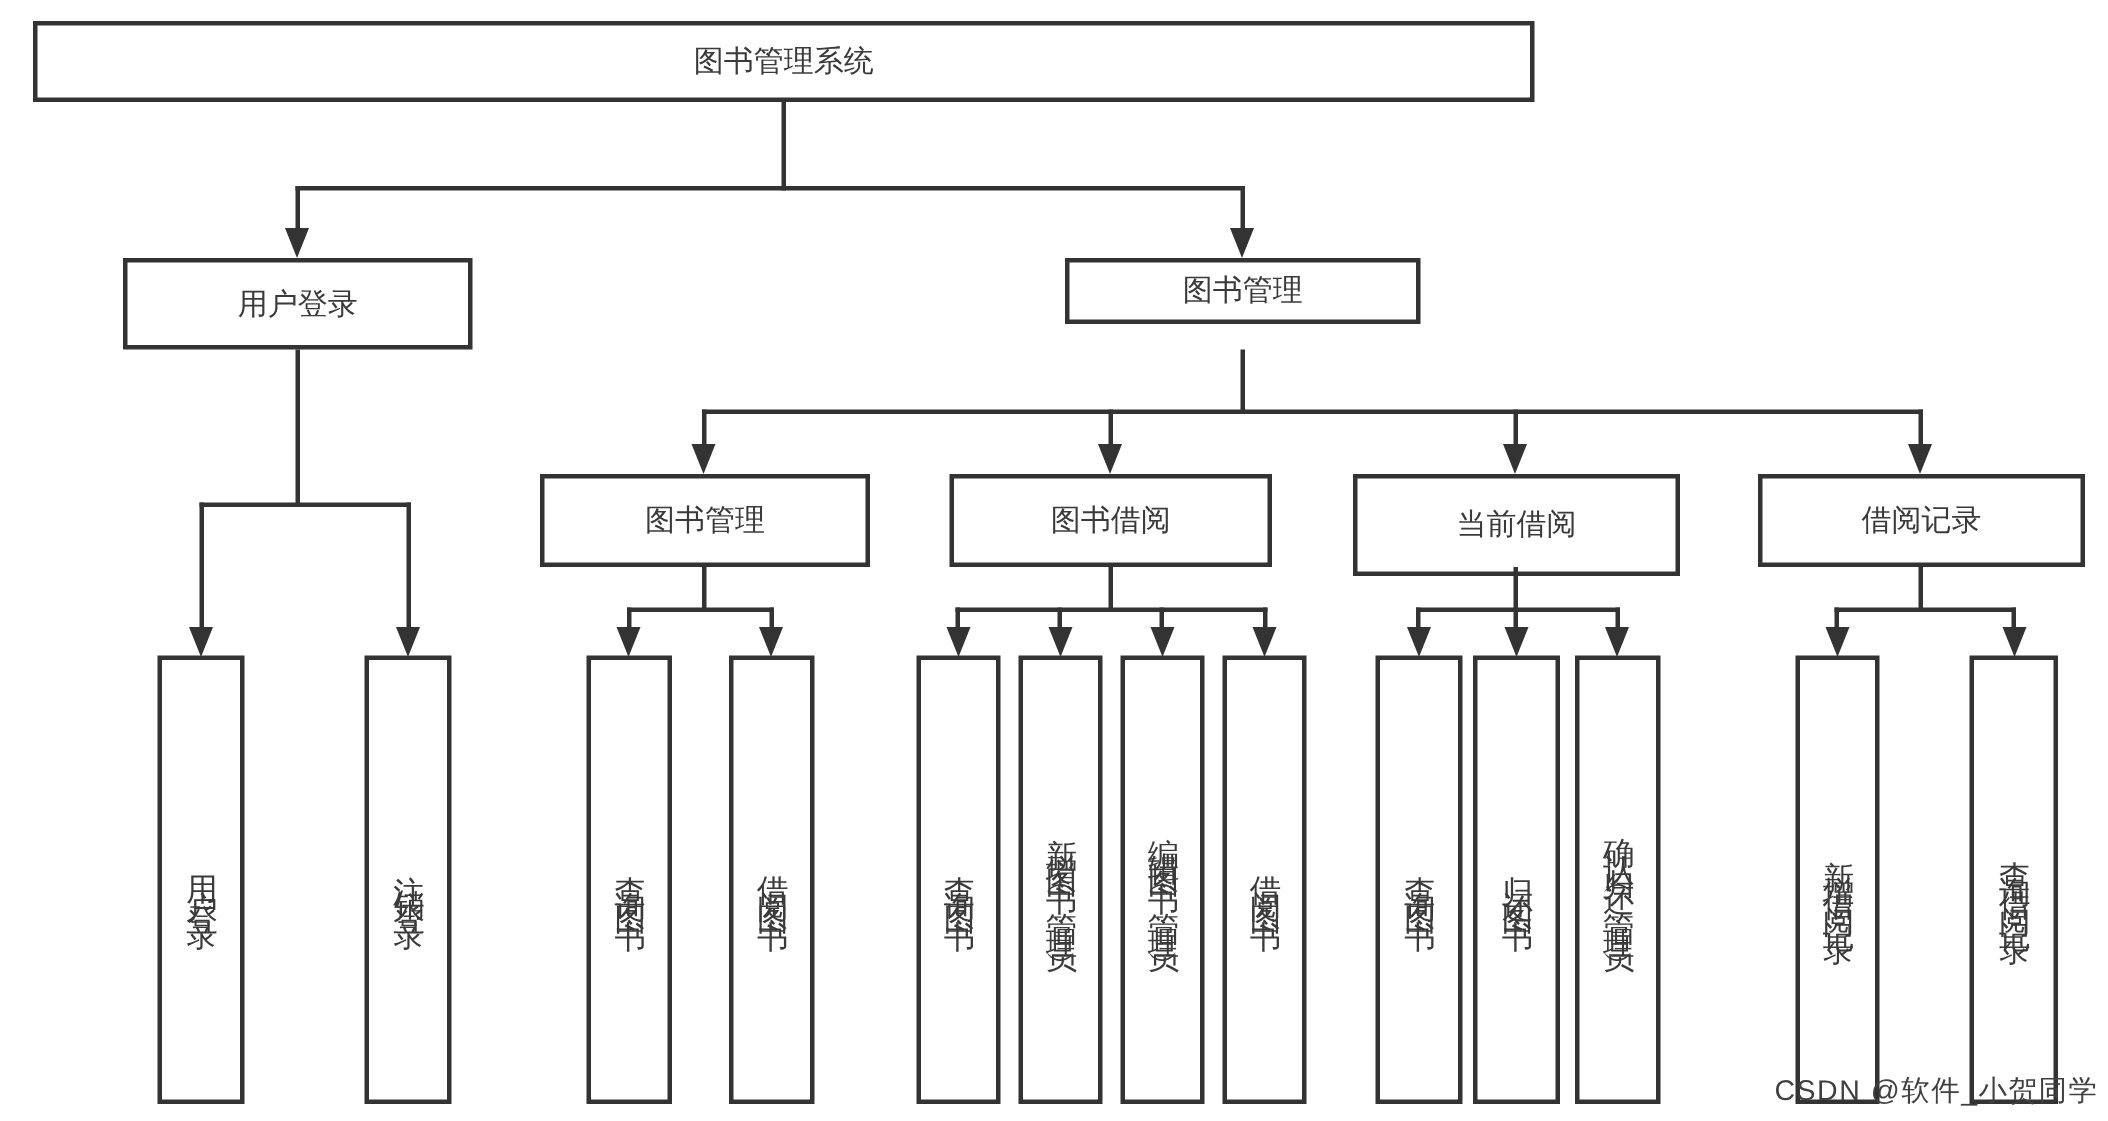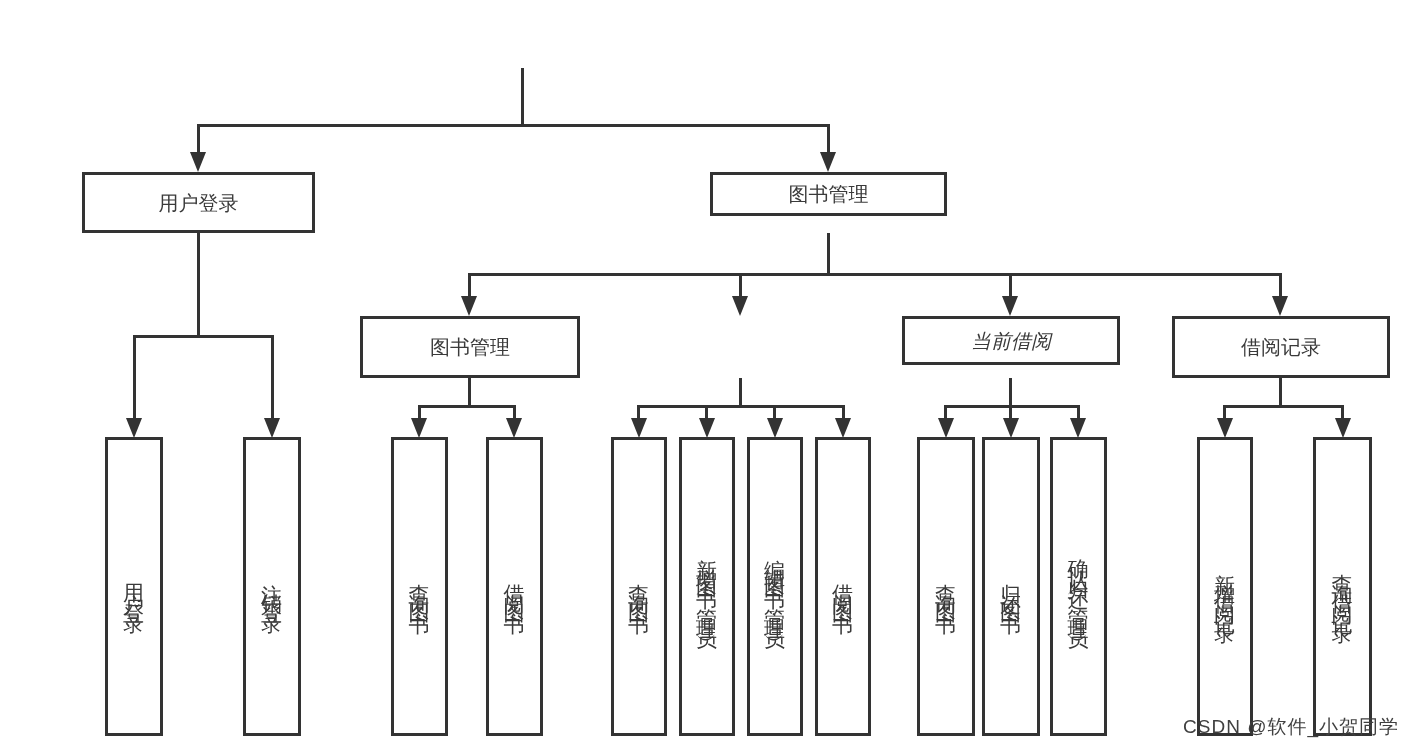--- a/index.html
+++ b/index.html
@@ -27,26 +27,28 @@
   .watermark{
     position:absolute;right:6px;bottom:7px;z-index:5;
     font-size:19px;color:#404040;letter-spacing:1px;white-space:nowrap;
   }
 </style>
 </head>
 <body>
 
 <div id="canvas">
 
+  <div class="box" style="left:22px;top:14px;width:1001px;height:54px;">图书管理系统</div>
 
   <div class="box" style="left:82px;top:172px;width:233px;height:61px;">用户登录</div>
   <div class="box" style="left:710px;top:172px;width:237px;height:44px;">图书管理</div>
 
   <div class="box" style="left:360px;top:316px;width:220px;height:62px;">图书管理</div>
-  <div class="box" style="left:902px;top:316px;width:218px;height:49px;font-style:italic;">当前借阅</div>
+  <div class="box" style="left:633px;top:316px;width:215px;height:62px;">图书借阅</div>
+  <div class="box" style="left:902px;top:316px;width:218px;height:68px;">当前借阅</div>
   <div class="box" style="left:1172px;top:316px;width:218px;height:62px;">借阅记录</div>
 
   <div class="box vbox" style="left:105px;top:437px;width:58px;height:299px;">用户登录</div>
   <div class="box vbox" style="left:243px;top:437px;width:58px;height:299px;">注销登录</div>
 
   <div class="box vbox" style="left:391px;top:437px;width:57px;height:299px;">查询图书</div>
   <div class="box vbox" style="left:486px;top:437px;width:57px;height:299px;">借阅图书</div>
 
   <div class="box vbox" style="left:611px;top:437px;width:56px;height:299px;">查询图书</div>
   <div class="box vbox" style="left:679px;top:437px;width:56px;height:299px;">新增图书（管理员）</div>

